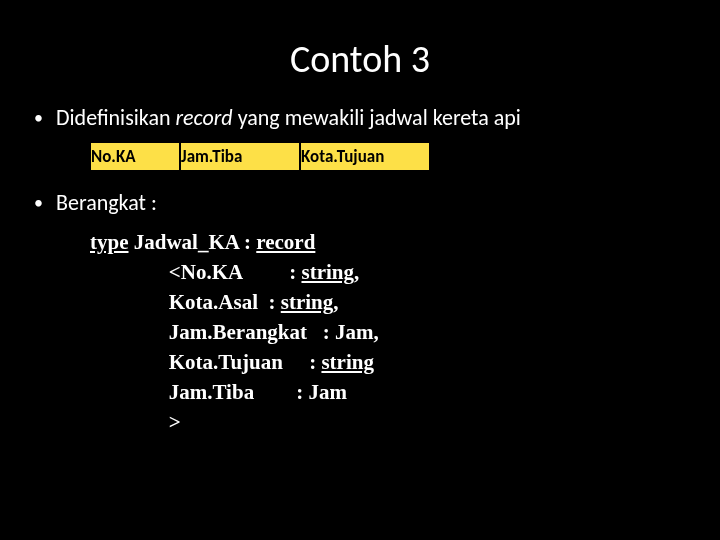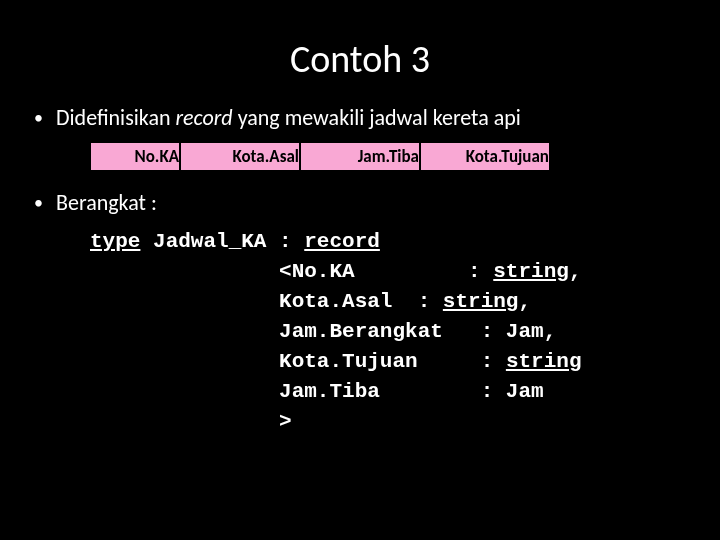--- a/index.html
+++ b/index.html
@@ -38,35 +38,35 @@
   .bullet-text {
     line-height: 28px;
   }
   .italic { font-style: italic; }
   .header-table {
     margin: 6px 0 18px 56px;
     display: flex;
     width: 612px;
   }
   .header-cell {
-    background: #f9a8d4;
+    background: #fde047;
     color: #000;
     border: 1px solid #000;
     font-weight: 700;
     font-size: 17px;
-    text-align: right;
+    text-align: left;
     padding: 3px 0;
   }
   .hc1 { flex: 0 0 90px; }
   .hc2 { flex: 0 0 120px; }
   .hc3 { flex: 0 0 150px; }
   .hc4 { flex: 0 0 130px; }
   .hc5 { flex: 0 0 120px; }
   .code-block {
-    font-family: Liberation Mono, monospace;
+    font-family: Liberation Serif, serif;
     font-size: 21px;
     line-height: 30px;
     margin-left: 56px;
     white-space: pre;
     font-weight: 700;
   }
   .kw { text-decoration: underline; }
 </style>
 </head>
 <body>
@@ -77,21 +77,20 @@
 
   <div class="bullet-row">
     <div class="bullet">•</div>
     <div class="bullet-text">
       <span>Didefinisikan </span><span class="italic">record</span><span> yang mewakili jadwal kereta api</span>
     </div>
   </div>
 
   <div class="header-table">
     <div class="header-cell hc1">No.KA</div>
-    <div class="header-cell hc2">Kota.Asal</div>
     <div class="header-cell hc5">Jam.Tiba</div>
     <div class="header-cell hc4">Kota.Tujuan</div>
   </div>
 
   <div class="bullet-row">
     <div class="bullet">•</div>
     <div class="bullet-text">Berangkat :</div>
   </div>
 
   <div class="code-block"><span class="kw">type</span><span> Jadwal_KA : </span><span class="kw">record</span>

